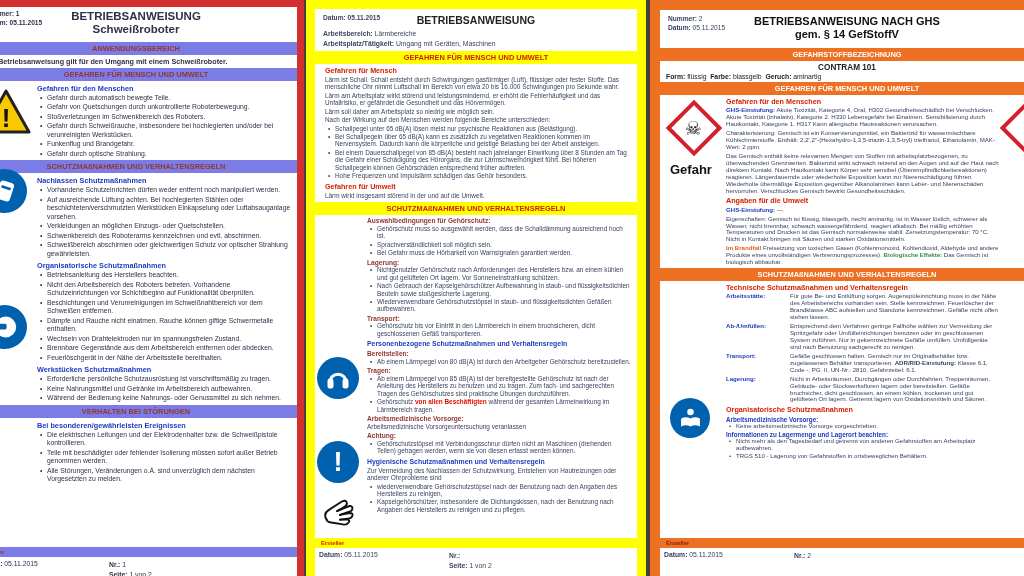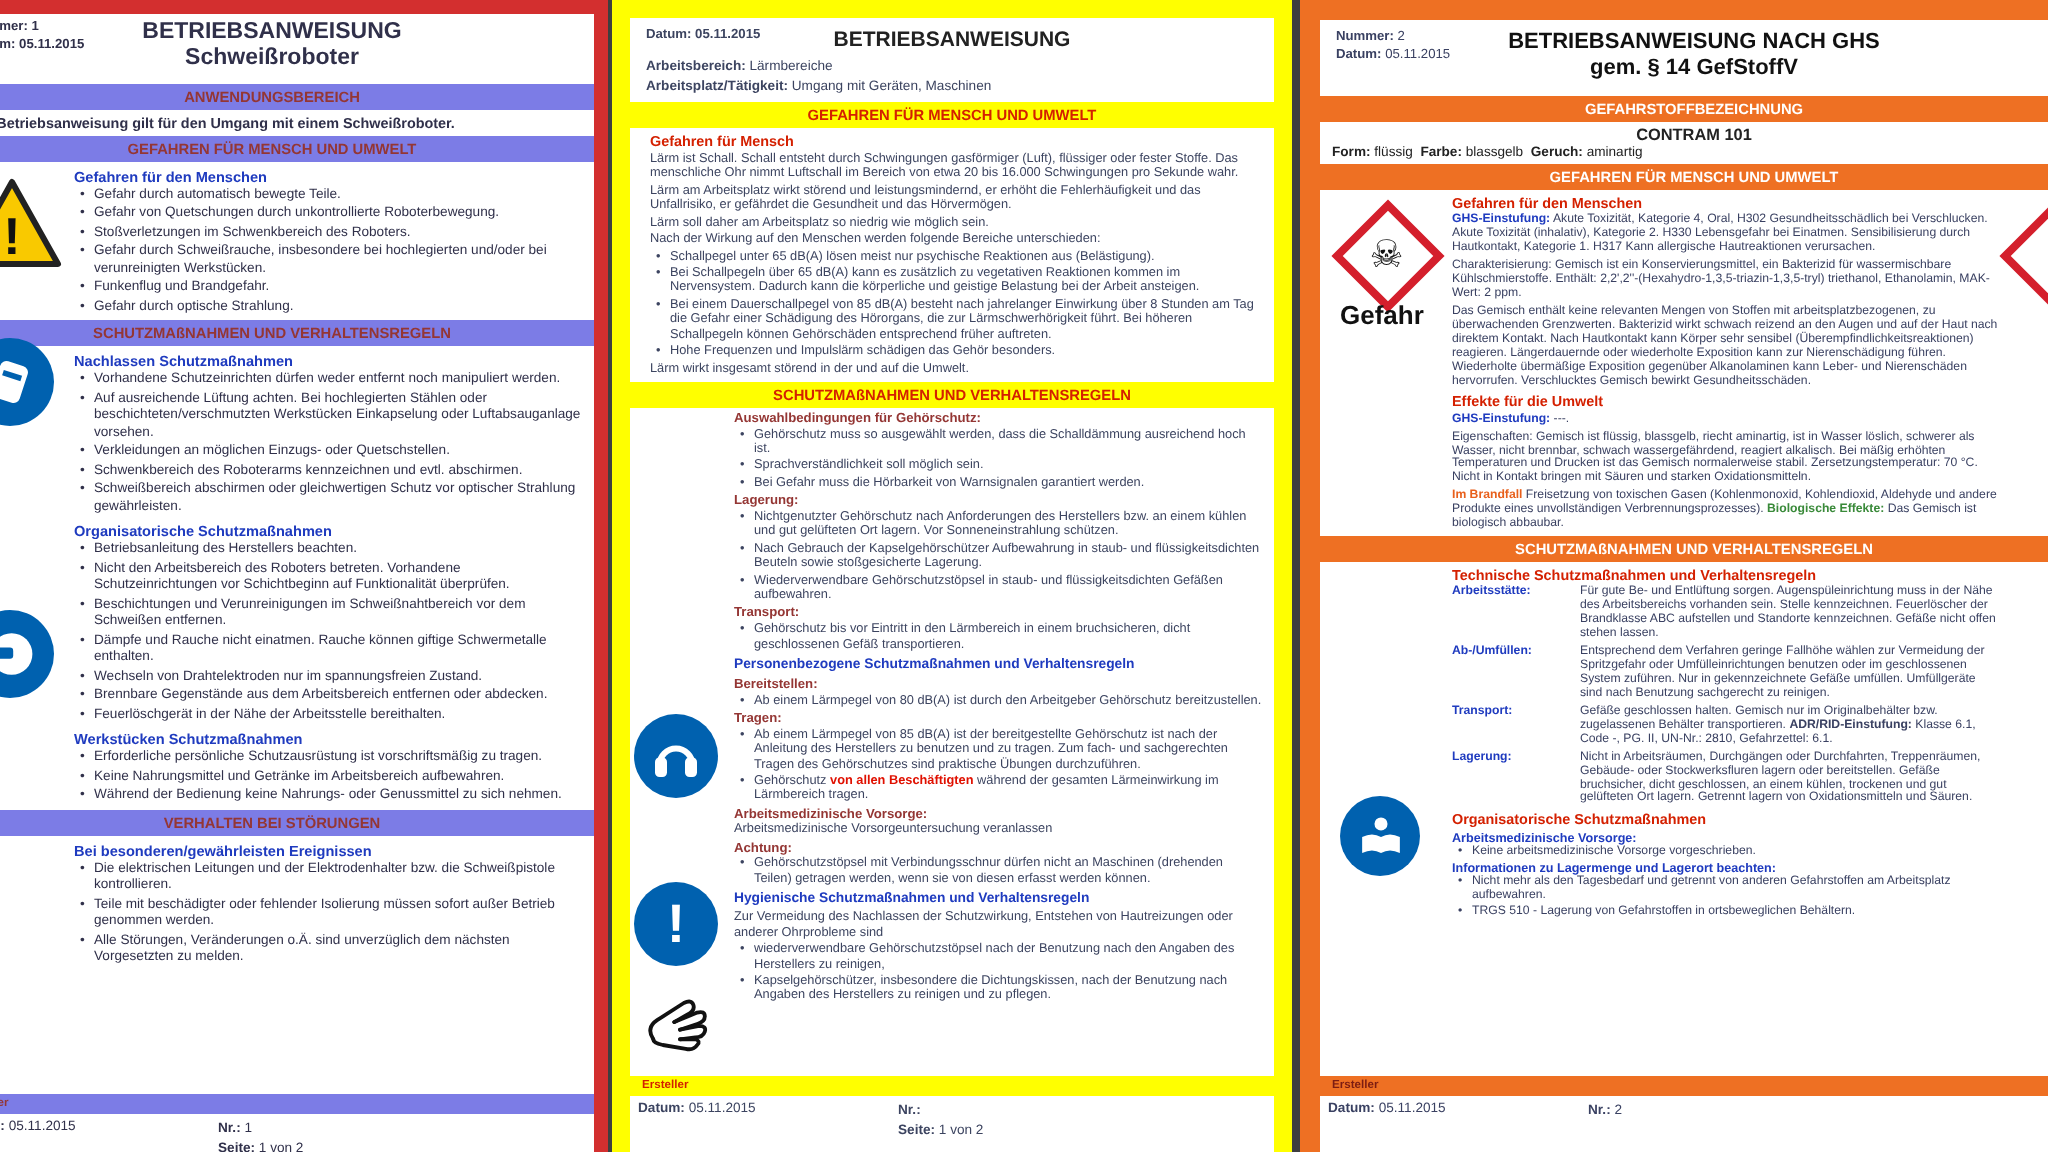--- a/index.html
+++ b/index.html
@@ -197,20 +197,21 @@
           <div class="p">Lärm soll daher am Arbeitsplatz so niedrig wie möglich sein.</div>
           <div class="p">Nach der Wirkung auf den Menschen werden folgende Bereiche unterschieden:</div>
         </div>
     <ul class="bl">
 
     <li>Schallpegel unter 65 dB(A) lösen meist nur psychische Reaktionen aus (Belästigung).</li>
           <li>Bei Schallpegeln über 65 dB(A) kann es zusätzlich zu vegetativen Reaktionen kommen im Nervensystem. Dadurch kann die körperliche und geistige Belastung bei der Arbeit ansteigen.</li>
           <li>Bei einem Dauerschallpegel von 85 dB(A) besteht nach jahrelanger Einwirkung über 8 Stunden am Tag die Gefahr einer Schädigung des Hörorgans, die zur Lärmschwerhörigkeit führt. Bei höheren Schallpegeln können Gehörschäden entsprechend früher auftreten.</li>
           <li>Hohe Frequenzen und Impulslärm schädigen das Gehör besonders.</li>
         </ul>
+    <div class="h-red">Gefahren für Umwelt</div>
     <div class="p">Lärm wirkt insgesamt störend in der und auf die Umwelt.</div>
   </div>
   <div class="band2">SCHUTZMAßNAHMEN UND VERHALTENSREGELN</div>
 
   <div class="gut bluecirc" style="left:2px;top:348px;width:42px;height:42px;">
     <svg width="30" height="30" viewBox="0 0 40 40">
       <path d="M9 26 a11 11 0 0 1 22 0" fill="none" stroke="#fff" stroke-width="4"></path>
       <rect x="6" y="21" width="8" height="13" rx="3" fill="#fff"></rect>
       <rect x="26" y="21" width="8" height="13" rx="3" fill="#fff"></rect>
     </svg>
@@ -312,34 +313,34 @@
     <span>aminartig</span>
   </div>
   <div class="band3">GEFAHREN FÜR MENSCH UND UMWELT</div>
 
   <div class="ghs" style="left:14px;top:98px;">
     <span style="font-size:19px;">☠</span>
   </div>
   <div class="ghs" style="right:-14px;top:98px;">
     
   </div>
-  <div class="sigword" style="left:10px;top:140px;">Gefahr</div>
+  <div class="sigword" style="left:10px;top:152px;">Gefahr</div>
   <div class="gut bluecirc" style="left:10px;top:388px;width:40px;height:40px;">
     <svg width="29" height="29" viewBox="0 0 40 40">
       <circle cx="20" cy="11" r="4.5" fill="#fff"></circle>
       <path d="M7 20 Q14 16.5 20 20 Q26 16.5 33 20 L33 31 Q26 27.5 20 31 Q14 27.5 7 31 Z" fill="#fff"></path>
     </svg>
   </div>
 
   <div class="txt">
     <div class="h-red">Gefahren für den Menschen</div>
     <div class="p"><span class="blue-lab">GHS-Einstufung:</span> <span>Akute Toxizität, Kategorie 4, Oral, H302 Gesundheitsschädlich bei Verschlucken. Akute Toxizität (inhalativ), Kategorie 2. H330 Lebensgefahr bei Einatmen. Sensibilisierung durch Hautkontakt, Kategorie 1. H317 Kann allergische Hautreaktionen verursachen.</span></div>
     <div class="p">Charakterisierung: Gemisch ist ein Konservierungsmittel, ein Bakterizid für wassermischbare Kühlschmierstoffe. Enthält: 2,2',2''-(Hexahydro-1,3,5-triazin-1,3,5-tryl) triethanol, Ethanolamin, MAK-Wert: 2 ppm.</div>
     <div class="p">Das Gemisch enthält keine relevanten Mengen von Stoffen mit arbeitsplatzbezogenen, zu überwachenden Grenzwerten. Bakterizid wirkt schwach reizend an den Augen und auf der Haut nach direktem Kontakt. Nach Hautkontakt kann Körper sehr sensibel (Überempfindlichkeitsreaktionen) reagieren. Längerdauernde oder wiederholte Exposition kann zur Nierenschädigung führen. Wiederholte übermäßige Exposition gegenüber Alkanolaminen kann Leber- und Nierenschäden hervorrufen. Verschlucktes Gemisch bewirkt Gesundheitsschäden.</div>
-    <div class="h-red">Effekte für die Umwelt</div>
+    <div class="h-red">Angaben für die Umwelt</div>
     <div class="p"><span class="blue-lab">GHS-Einstufung:</span> <span>---.</span></div>
     <div class="p">Eigenschaften: Gemisch ist flüssig, blassgelb, riecht aminartig, ist in Wasser löslich, schwerer als Wasser, nicht brennbar, schwach wassergefährdend, reagiert alkalisch. Bei mäßig erhöhten Temperaturen und Drucken ist das Gemisch normalerweise stabil. Zersetzungstemperatur: 70 °C. Nicht in Kontakt bringen mit Säuren und starken Oxidationsmitteln.</div>
     <div class="p">
       <span style="color:#e8601c;font-weight:bold;">Im Brandfall</span>
       <span>Freisetzung von toxischen Gasen (Kohlenmonoxid, Kohlendioxid, Aldehyde und andere Produkte eines unvollständigen Verbrennungsprozesses).</span>
       <span style="color:#3a8a3a;font-weight:bold;">Biologische Effekte:</span>
       <span>Das Gemisch ist biologisch abbaubar.</span>
     </div>
   </div>
   <div class="band3">SCHUTZMAßNAHMEN UND VERHALTENSREGELN</div>

